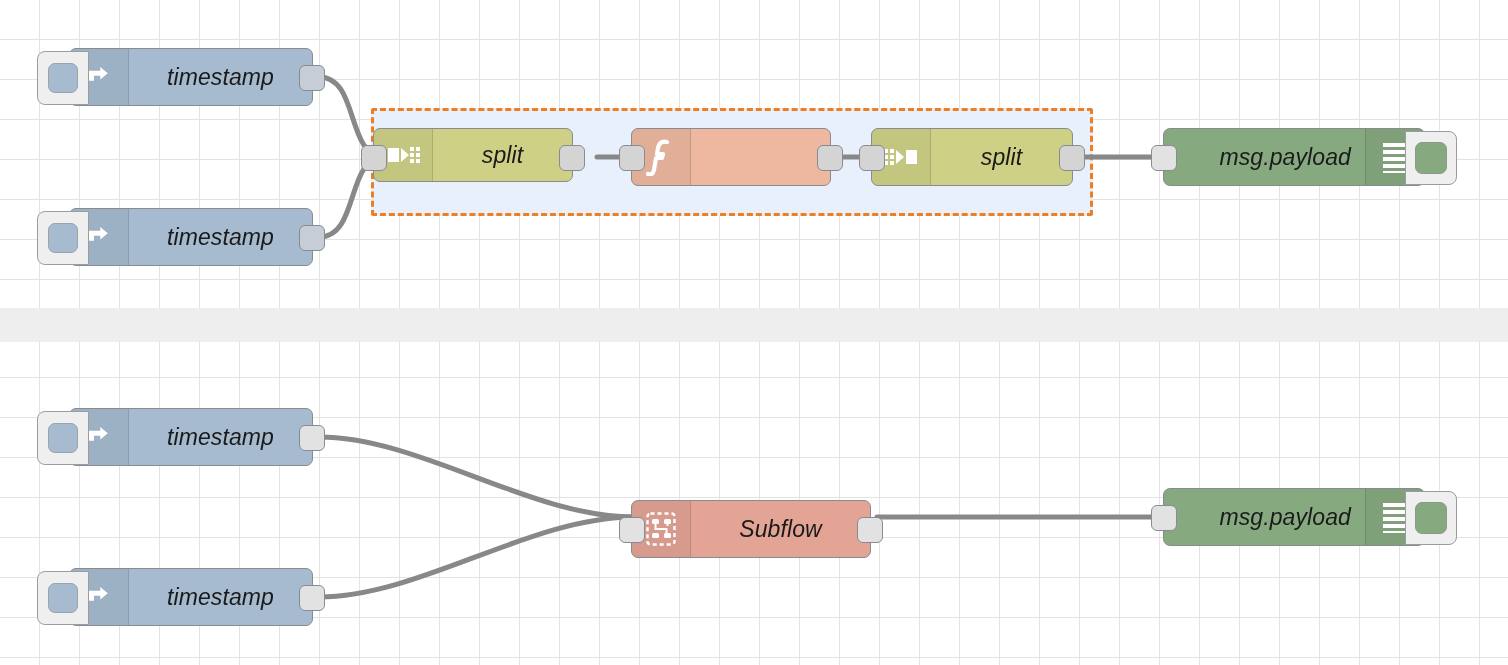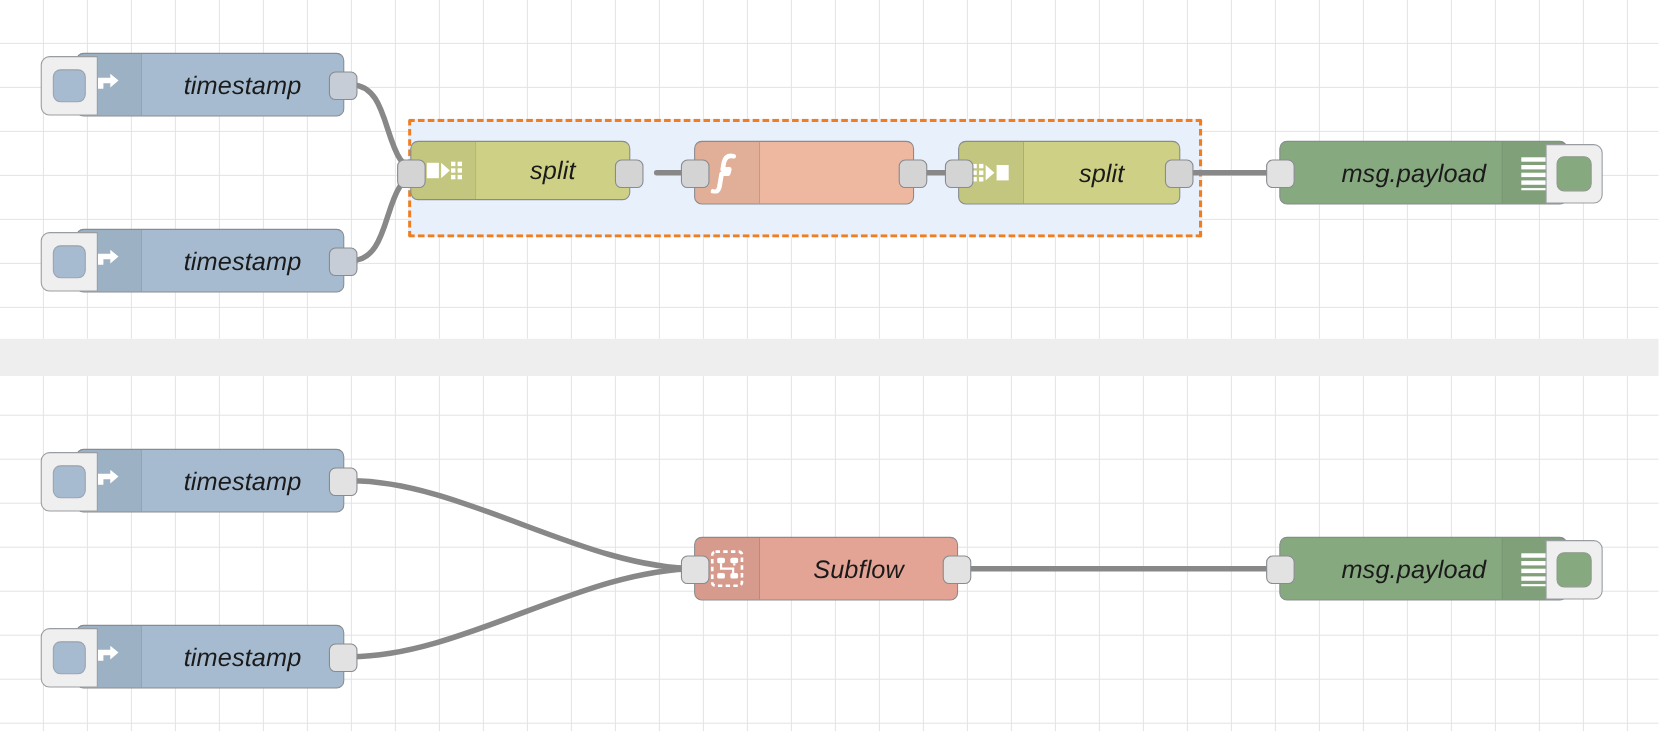--- a/index.html
+++ b/index.html
@@ -320,21 +320,21 @@
     </div>
     <div class="node-icon-cell">
       <svg class="gi" width="30" height="30" viewBox="0 0 24 24">
         <path d="M4 7 h9 V4 l6 5 -6 5 v-3 H8 v4 H4 z" fill="#ffffff"></path>
       </svg>
     </div>
     <div class="node-label">timestamp</div>
     <div class="port light" style="right:-13px; top:16px;"></div>
   </div>
 
-  <div class="node subflow-node" style="left:631px; top:488px; width:240px; height:58px;">
+  <div class="node subflow-node" style="left:631px; top:500px; width:240px; height:58px;">
     <div class="node-icon-cell">
       <svg class="gi" width="32" height="36" viewBox="0 0 32 36">
         <rect x="2.5" y="2.5" width="27" height="31" rx="3" fill="none" stroke="#ffffff" stroke-width="2.4" stroke-dasharray="4 3"></rect>
         <rect x="7" y="8" width="7" height="5" rx="1.5" fill="#ffffff"></rect>
         <rect x="19" y="8" width="7" height="5" rx="1.5" fill="#ffffff"></rect>
         <rect x="7" y="22" width="7" height="5" rx="1.5" fill="#ffffff"></rect>
         <rect x="19" y="22" width="7" height="5" rx="1.5" fill="#ffffff"></rect>
         <path d="M10.5 13 v5 h11 v4" fill="none" stroke="#ffffff" stroke-width="2"></path>
         <path d="M22.5 13 v2" fill="none" stroke="#ffffff" stroke-width="2"></path>
       </svg>

